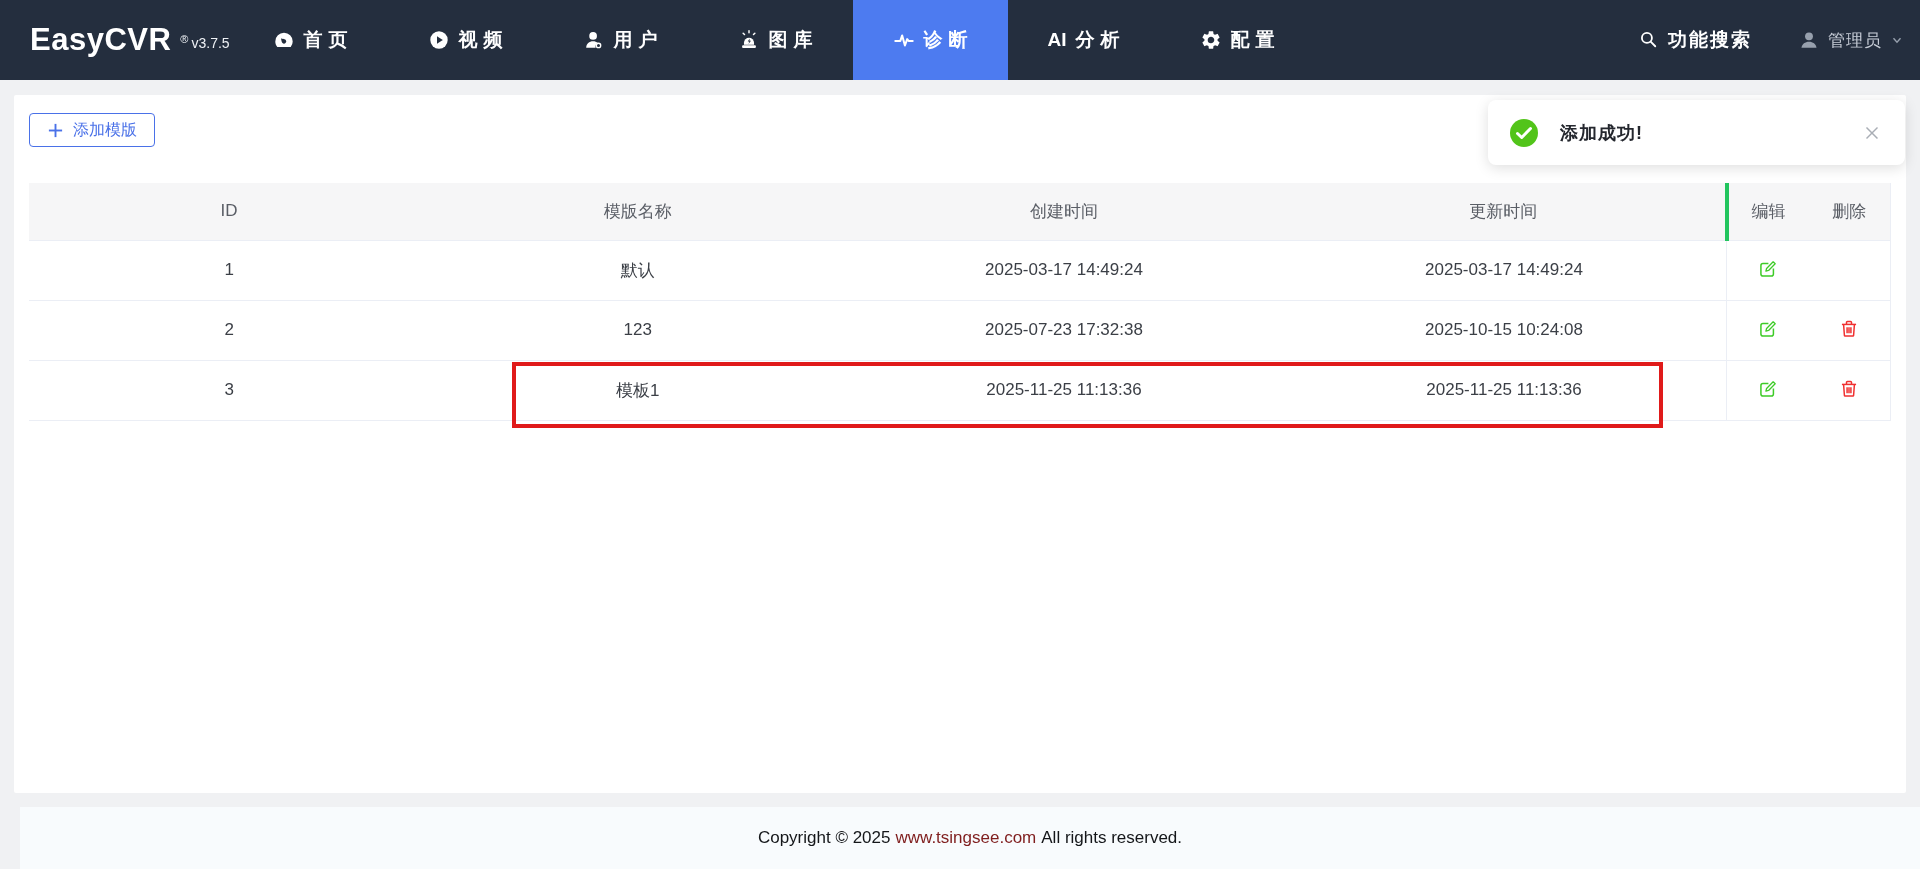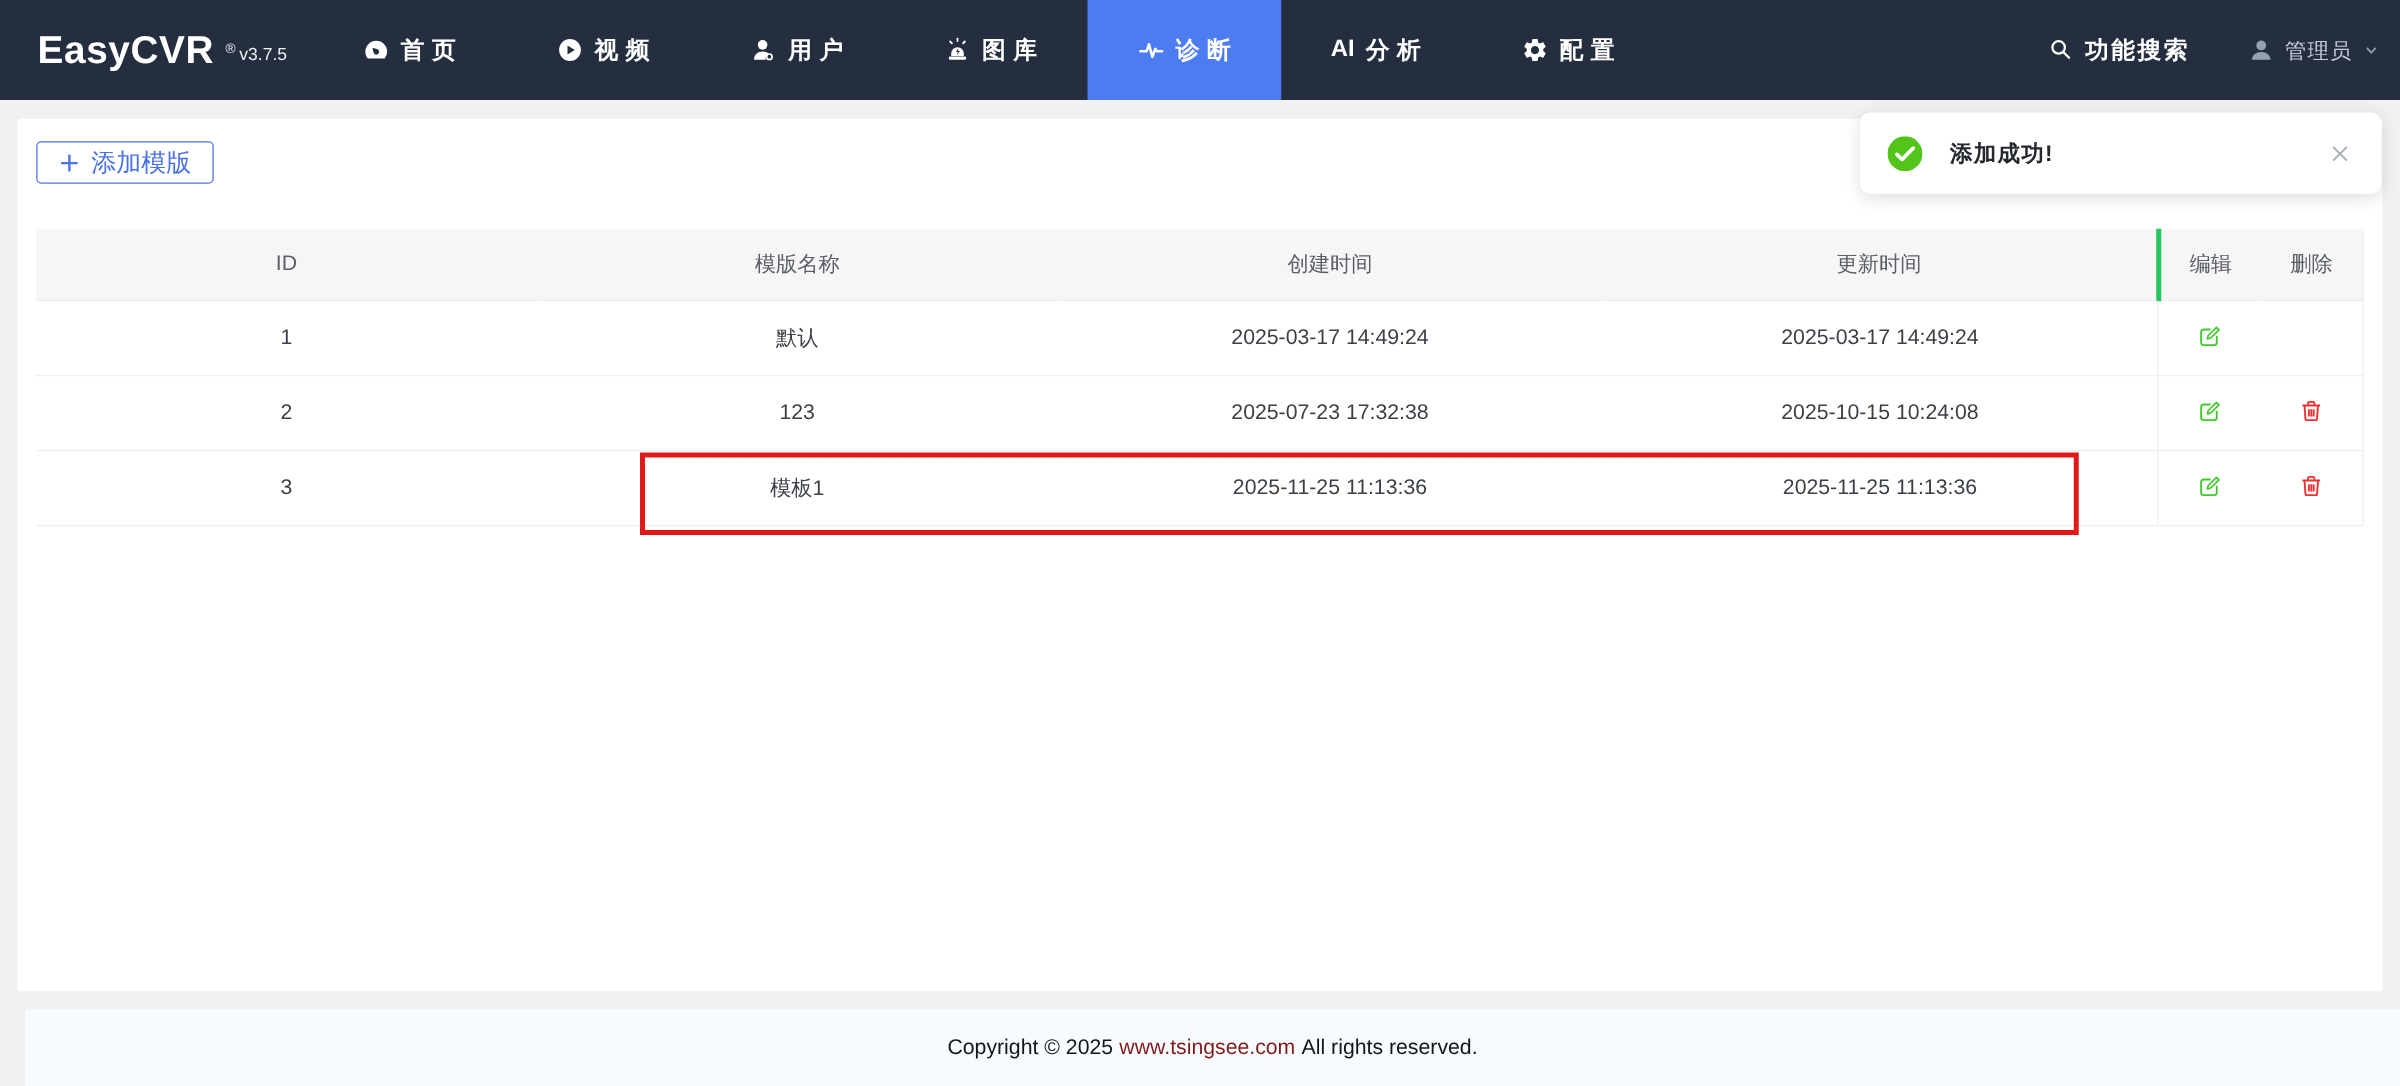--- a/index.html
+++ b/index.html
@@ -1,61 +1,61 @@
 <!DOCTYPE html>
 <html><head>
 <meta charset="utf-8">
 <style>
   * { margin:0; padding:0; box-sizing:border-box; }
   html,body { width:1920px; height:869px; font-family:"Liberation Sans","DejaVu Sans",sans-serif; }
   .page { position:relative; width:1920px; height:869px; background:#f0f1f3; overflow:hidden; }
 
   
   .nav { height:80px; background:#242e3e; display:flex; align-items:stretch; color:#fff; }
-  .logo-block { display:flex; align-items:center; padding-left:30px; margin-right:20px; cursor:pointer; }
+  .logo-block { display:flex; align-items:center; padding-left:30px; margin-right:3px; cursor:pointer; }
   .logo-text { font-size:31px; font-weight:bold; letter-spacing:.5px; }
   .logo-version { display:flex; align-items:flex-start; margin-left:9px; margin-top:6px; color:#eef1f5; }
   .reg-mark { font-size:11px; margin-right:3px; margin-top:-2px; }
   .ver-text { font-size:14px; }
   .nav-menu { display:flex; align-items:stretch; }
   .nav-item { display:flex; align-items:center; gap:9px; padding:0 40px; font-size:19px; font-weight:bold; cursor:pointer; white-space:nowrap; }
   .nav-item .lbl { letter-spacing:6px; margin-right:-6px; }
   .nav-item.active { background:#4d7bf0; }
   .nav-item .ai-txt { font-size:19px; font-weight:bold; letter-spacing:0; }
   .nav-right { margin-left:auto; display:flex; align-items:center; gap:46px; padding-right:16px; }
   .nav-search { display:flex; align-items:center; gap:9px; font-size:19px; font-weight:bold; cursor:pointer; }
   .nav-search .lbl { letter-spacing:2px; }
   .nav-user { display:flex; align-items:center; gap:8px; cursor:pointer; }
   .nav-user .lbl { font-size:17px; color:#c6ccd6; letter-spacing:1px; }
   .icon { display:inline-flex; align-items:center; justify-content:center; }
 
   
   .content { background:#f0f1f3; padding:15px 14px 14px; height:727px; }
   .card { background:#fff; height:698px; padding:18px 15px; border-radius:2px; }
   .add-btn { display:inline-flex; align-items:center; gap:9px; height:34px; padding:0 17px; background:#fff;
-             border:1px solid #4a71e8; border-radius:4px; color:#4a71e8; font-size:20px; cursor:pointer;
+             border:1px solid #4a71e8; border-radius:4px; color:#4a71e8; font-size:16px; cursor:pointer;
              font-family:inherit; }
 
   
   table { width:100%; border-collapse:collapse; margin-top:36px; table-layout:fixed; }
   thead tr { background:#f6f6f7; height:57px; }
   th { font-weight:normal; font-size:17px; color:#5a5e66; text-align:center; border-bottom:1px solid #ebeef5; }
   tbody tr { height:60px; background:#fff; }
   td { font-size:17px; color:#3b3f46; text-align:center; border-bottom:1px solid #ebeef5; }
   th.fixed-l { border-left:4px solid #22c55e; }
   td.fixed-l { border-left:1px solid #ebeef5; }
   th.fixed-r, td.fixed-r { border-right:1px solid #ebeef5; }
   .icon-btn { background:none; border:none; cursor:pointer; padding:2px; line-height:0; }
   .edit-btn { color:#3ecb28; }
   .del-btn  { color:#f03030; }
 
   
   .highlight-rect { position:absolute; left:512px; top:362px; width:1151px; height:66px;
                     border:4px solid #e01a1a; z-index:5; pointer-events:none; }
-  .toast { position:absolute; top:90px; left:1488px; width:417px; height:65px; background:#fff;
+  .toast { position:absolute; top:100px; left:1488px; width:417px; height:65px; background:#fff;
            border-radius:8px; box-shadow:0 3px 14px rgba(0,0,0,.13); display:flex; align-items:center;
            padding:0 22px; gap:22px; z-index:10; }
   .toast-msg { font-size:18px; font-weight:bold; color:#24272e; letter-spacing:1px; }
   .toast-close { margin-left:auto; background:none; border:none; cursor:pointer; line-height:0; padding:2px; }
 
   
   .footer { height:62px; background:#f8fbfd; display:flex; align-items:center; justify-content:center;
             font-size:17px; color:#141619; gap:5px;margin-left:20px; }
   .footer a { color:#7f1d1d; text-decoration:none; cursor:pointer; }
 </style>

